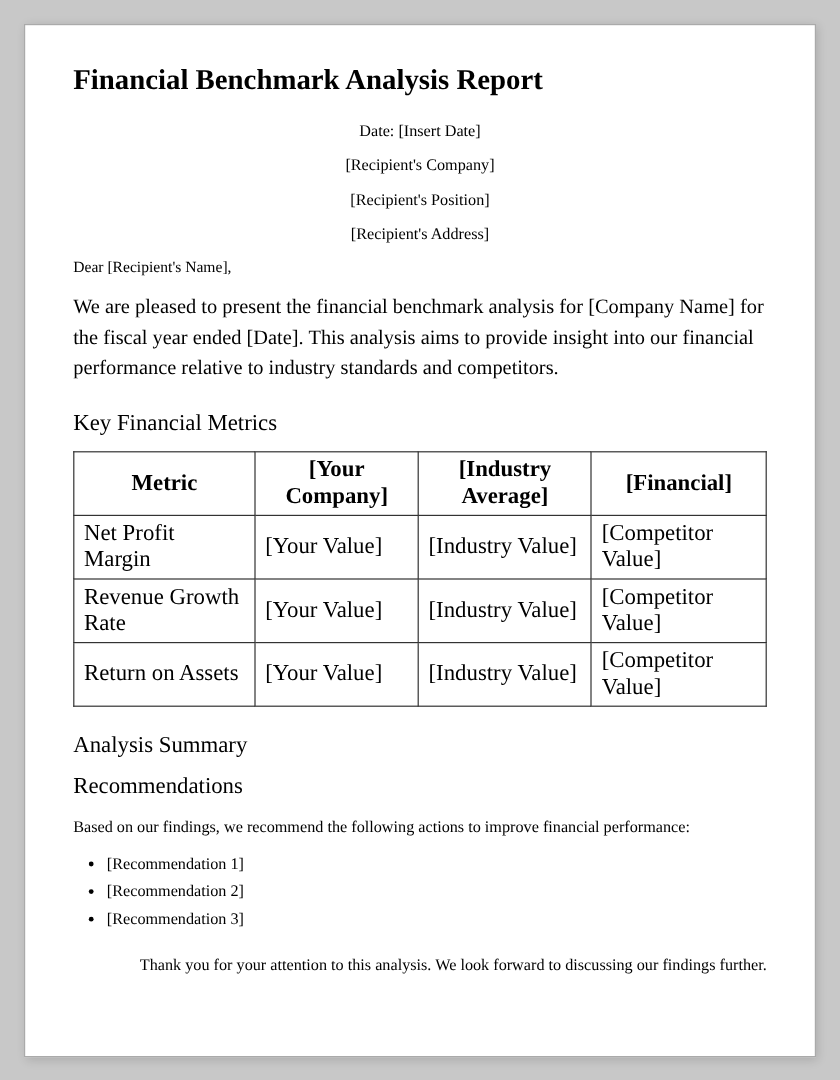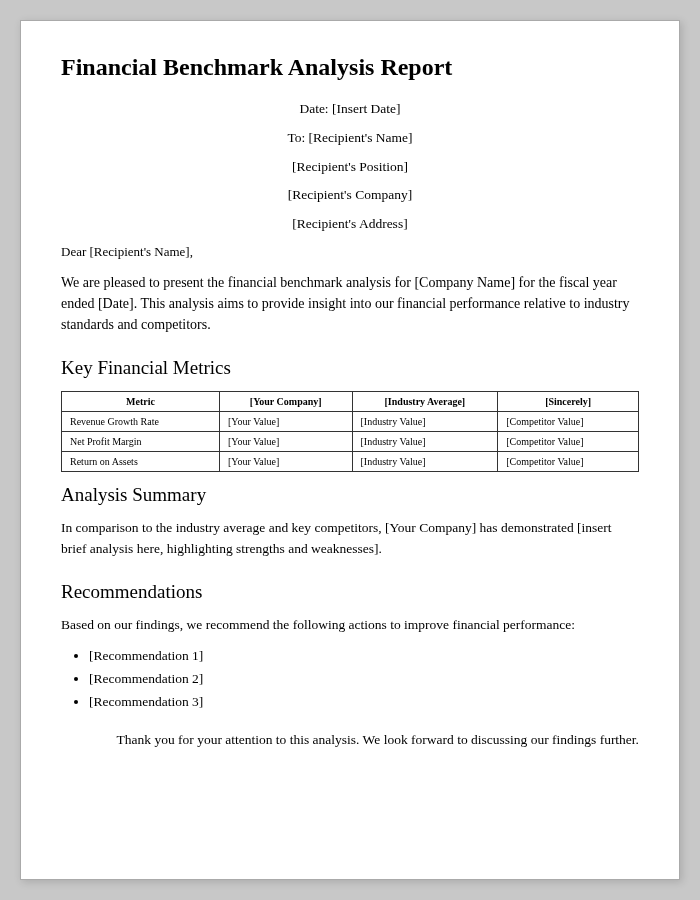--- a/index.html
+++ b/index.html
@@ -40,36 +40,36 @@
       line-height: 1.4;
       text-align: center;
     }
 
     .greeting {
       font-size: 13px;
       margin-bottom: 12px;
     }
 
     .intro-paragraph {
-      font-size: 14px;
+      font-size: 17px;
       line-height: 1.5;
       margin-bottom: 22px;
     }
 
     .section-heading {
       font-size: 19px;
       font-weight: normal;
       margin-bottom: 12px;
     }
 
     .metrics-table {
       width: 100%;
       border-collapse: collapse;
-      margin-bottom: 12px;
-      font-size: 10px;
+      margin-bottom: 22px;
+      font-size: 19px;
     }
 
     .metrics-table th,
     .metrics-table td {
       border: 1px solid #333;
       padding: 4px 8px;
       text-align: left;
     }
 
     .metrics-table th {
@@ -114,68 +114,66 @@
   </style>
 </head>
 <body>
 
 <div class="page">
 
   <h1 class="report-title">Financial Benchmark Analysis Report</h1>
 
   <p class="meta-line">Date: [Insert Date]</p>
 
-  <p class="meta-line">To: [Recipient's Name]</p>
+
+  <p class="meta-line">[Recipient's Company]</p>
 
   <p class="meta-line">[Recipient's Position]</p>
-
-  <p class="meta-line">[Recipient's Company]</p>
 
   <p class="meta-line">[Recipient's Address]</p>
 
   <p class="greeting">Dear [Recipient's Name],</p>
 
   <p class="intro-paragraph">We are pleased to present the financial benchmark analysis for [Company Name] for the fiscal year ended [Date]. This analysis aims to provide insight into our financial performance relative to industry standards and competitors.</p>
 
   <h2 class="section-heading">Key Financial Metrics</h2>
 
   <table class="metrics-table">
     <thead>
       <tr>
         <th>Metric</th>
         <th>[Your Company]</th>
         <th>[Industry Average]</th>
-        <th>[Sincerely]</th>
+        <th>[Financial]</th>
       </tr>
     </thead>
     <tbody>
       <tr>
-        <td>Revenue Growth Rate</td>
+        <td>Net Profit Margin</td>
         <td>[Your Value]</td>
         <td>[Industry Value]</td>
         <td>[Competitor Value]</td>
       </tr>
       <tr>
-        <td>Net Profit Margin</td>
+        <td>Revenue Growth Rate</td>
         <td>[Your Value]</td>
         <td>[Industry Value]</td>
         <td>[Competitor Value]</td>
       </tr>
       <tr>
         <td>Return on Assets</td>
         <td>[Your Value]</td>
         <td>[Industry Value]</td>
         <td>[Competitor Value]</td>
       </tr>
     </tbody>
   </table>
 
   <h2 class="section-heading">Analysis Summary</h2>
 
-  <p class="analysis-paragraph">In comparison to the industry average and key competitors, [Your Company] has demonstrated [insert brief analysis here, highlighting strengths and weaknesses].</p>
 
   <h2 class="section-heading">Recommendations</h2>
 
   <p class="recommendations-paragraph">Based on our findings, we recommend the following actions to improve financial performance:</p>
 
   <ul class="recommendations-list">
     <li>[Recommendation 1]</li>
     <li>[Recommendation 2]</li>
     <li>[Recommendation 3]</li>
   </ul>

